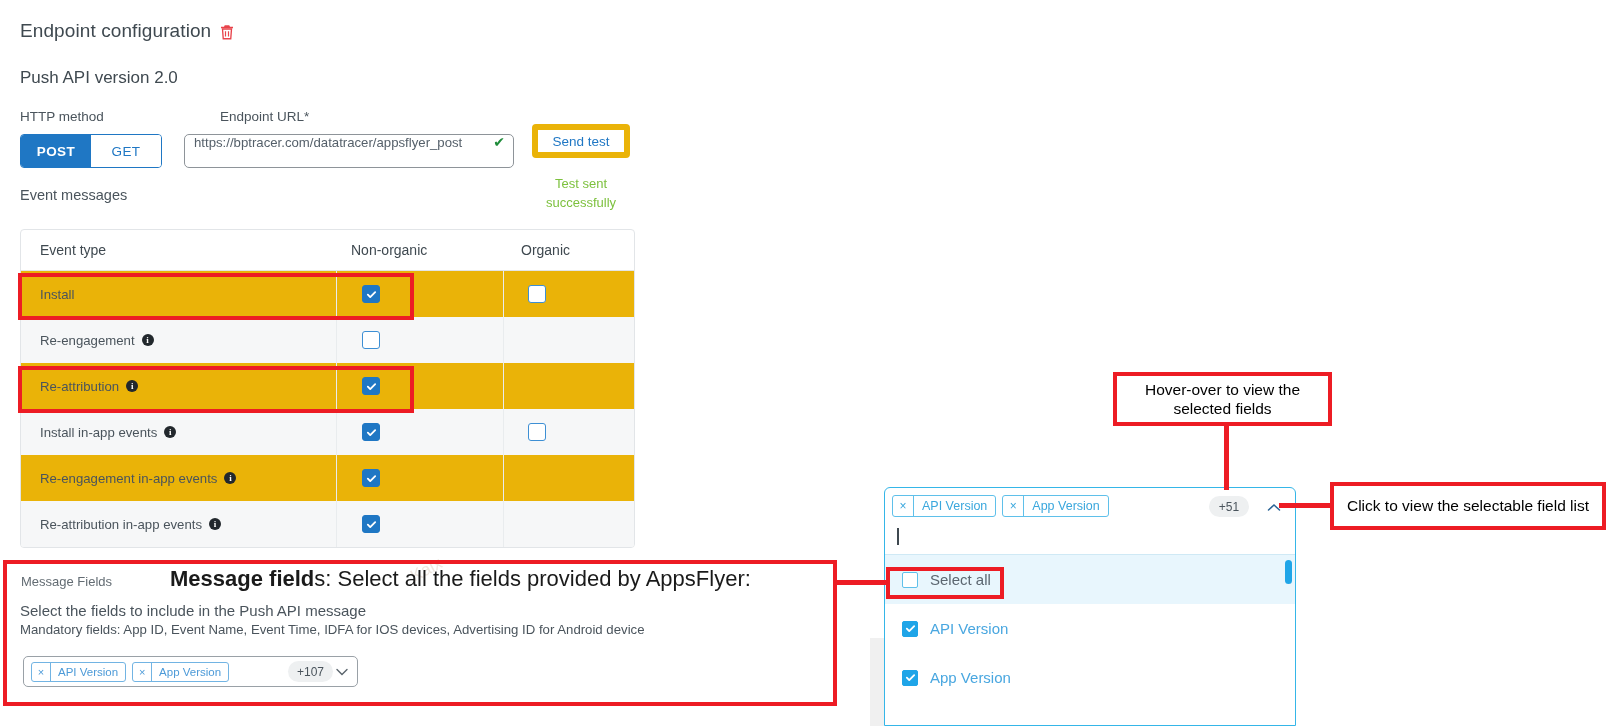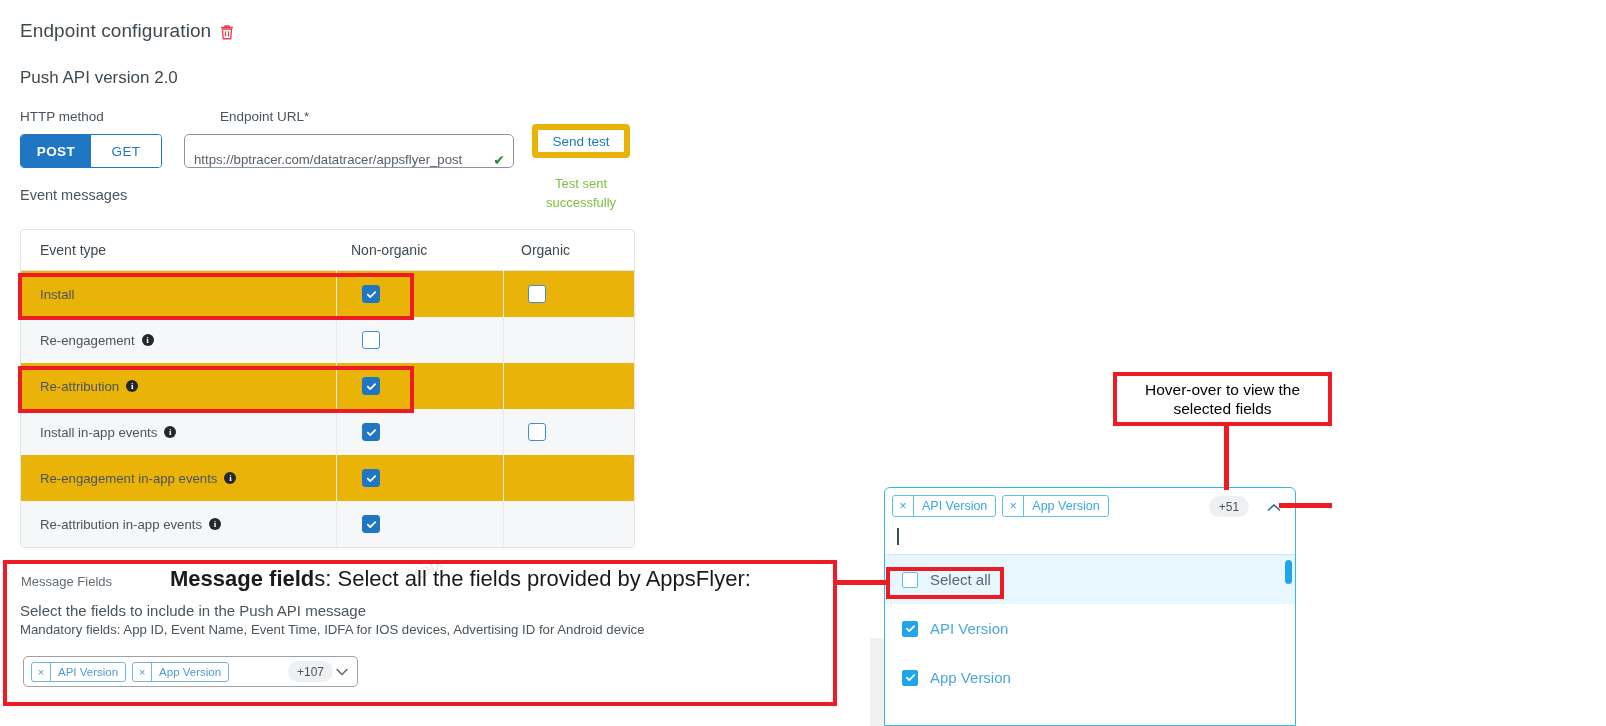--- a/index.html
+++ b/index.html
@@ -57,21 +57,21 @@
   .method-btn.active { background: #1f77c4; color: #ffffff; }
   .method-btn.inactive { background: #ffffff; color: #1f77c4; font-weight: normal; }
 
   
   #url-input-wrap {
     position: absolute; left: 184px; top: 134px;
     width: 330px; height: 34px;
     border: 1px solid #8e9499;
     border-radius: 5px;
     background: #fff;
-    display: flex; align-items: flex-end;
+    display: flex; align-items: flex-start;
     padding: 0 8px 0 9px;
   }
   #url-value {
     flex: 1 1 auto;
     font-size: 13.2px; color: #55606a;
     overflow: hidden; white-space: nowrap;
   }
   #url-valid-icon { color: #1f8c3a; font-size: 14px; margin-left: 4px; line-height: 1; }
 
   
@@ -549,18 +549,19 @@
   <div class="anno-box" id="anno-install"></div>
   <div class="anno-box" id="anno-reattr"></div>
   <div class="anno-box" id="anno-msgfields"></div>
   <div class="anno-box" id="anno-selectall"></div>
 
   <div id="msg-heading">
     <b>Message field</b><span>s: Select all the fields provided by AppsFlyer:</span>
   </div>
 
   <div class="anno-callout" id="anno-hover">Hover-over to view the selected fields</div>
+  <div class="anno-callout" id="anno-click">Click to view the selectable field list</div>
 
   <div class="anno-line" id="line-hover-v"></div>
   <div class="anno-line" id="line-click-h"></div>
   <div class="anno-line" id="line-msg-h"></div>
 
 </div>
 
 </body></html>

